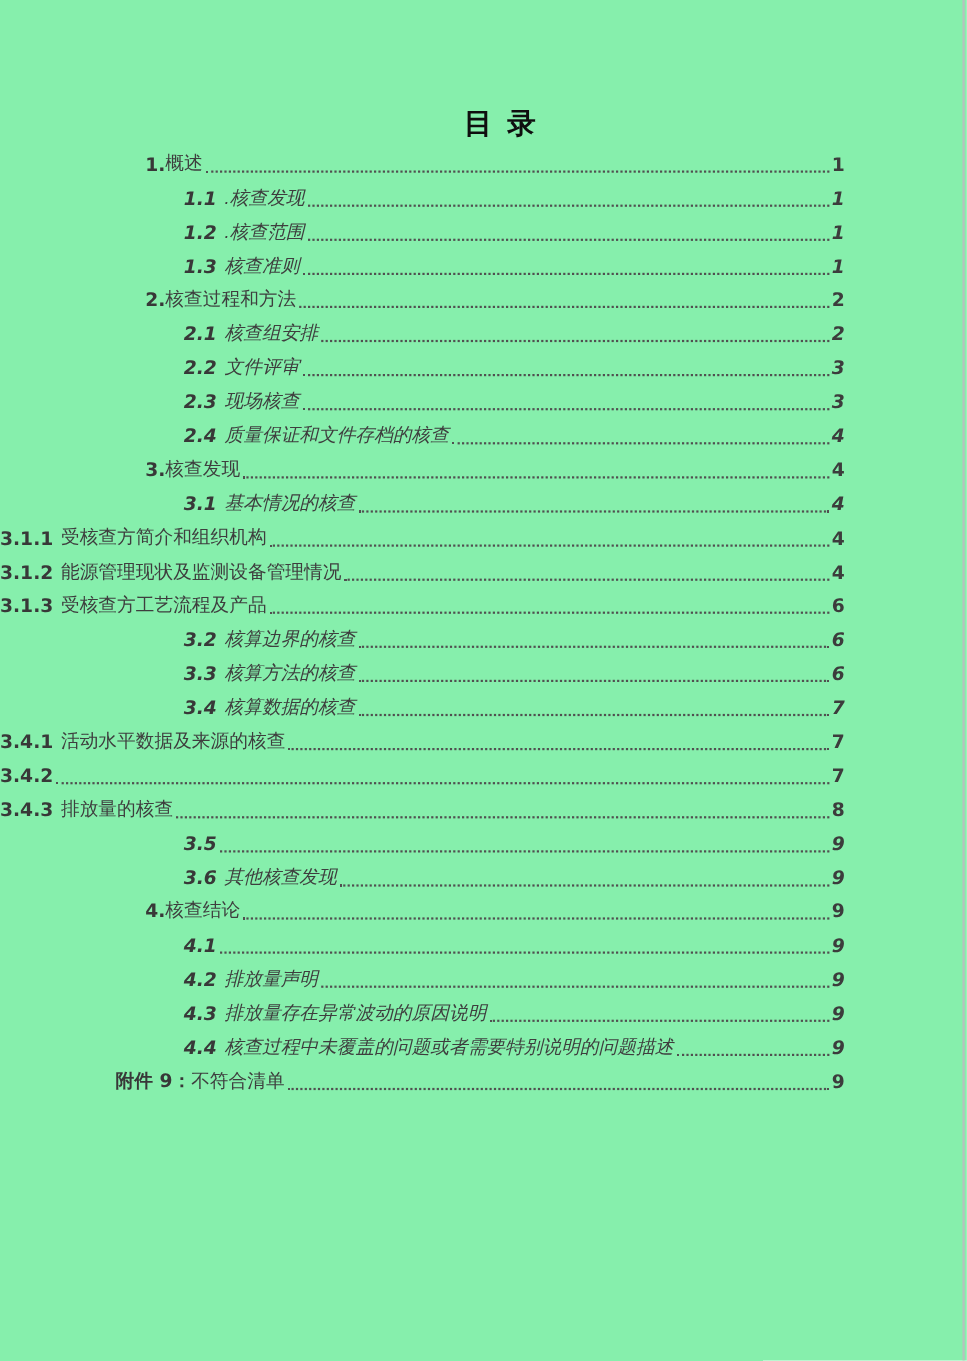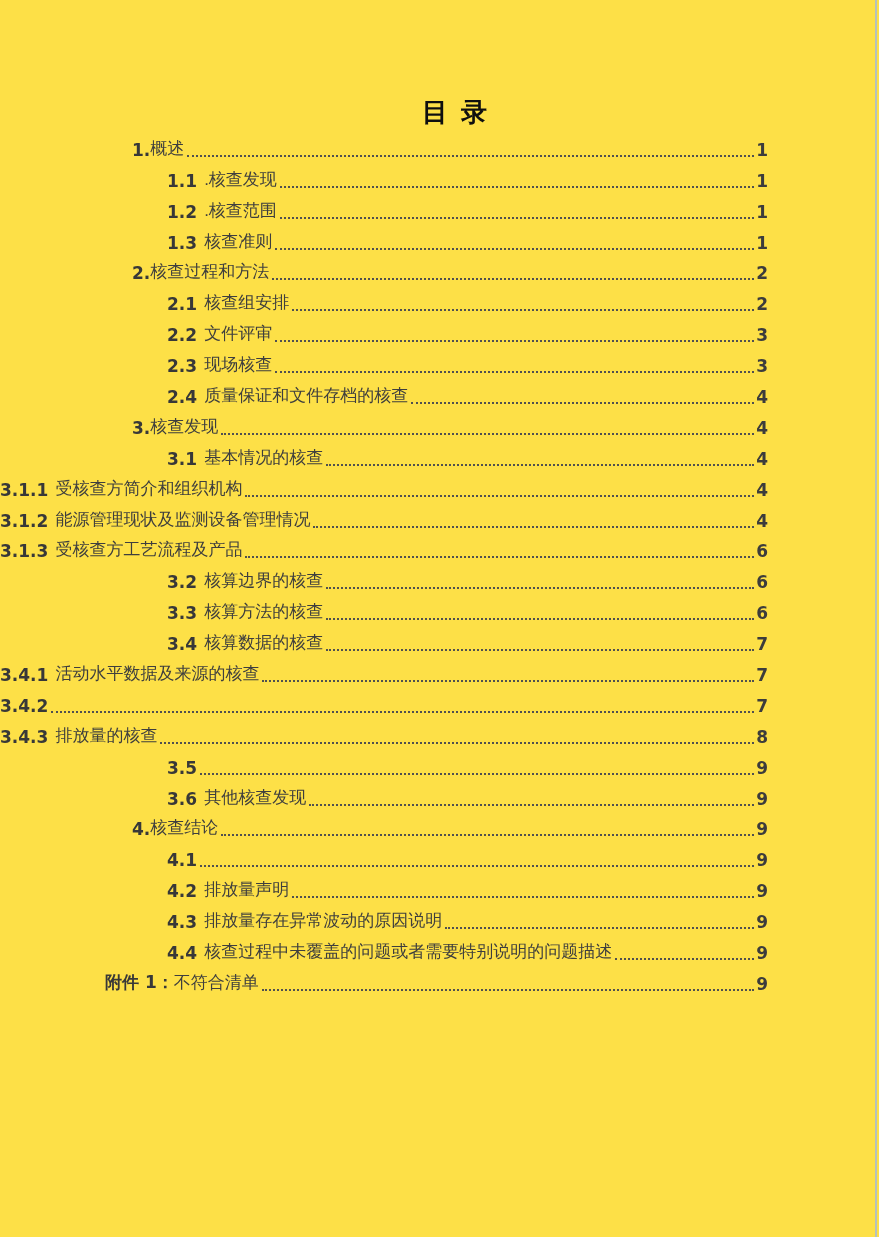--- a/index.html
+++ b/index.html
@@ -1,20 +1,20 @@
 <!DOCTYPE html>
 <html><head>
 <meta charset="utf-8">
 <style>
   html, body { margin: 0; padding: 0; background: #ffffff; }
   .page {
     position: relative;
     width: 879px;
     height: 1237px;
-    background: #fde047;
+    background: #86efac;
     overflow: hidden;
     font-family: "Liberation Sans", "DejaVu Sans", sans-serif;
   }
   .title {
     position: absolute;
     top: 95px;
     left: 132px;
     width: 648px;
     margin: 0;
     text-align: center;
@@ -34,21 +34,21 @@
     display: flex;
     align-items: flex-end;
     height: 30.9px;
     padding-bottom: 4px;
     box-sizing: border-box;
     color: #3e3e3e;
     font-size: 17px;
     white-space: pre;
   }
   .level-1   { padding-left: 132px; }
-  .level-2   { padding-left: 167px; }
+  .level-2   { padding-left: 167px; font-style: italic; }
   .level-3   { }
   .attachment{ padding-left: 105px; }
   .toc-num {
     font-weight: bold;
     color: #383838;
     font-family: "DejaVu Sans", "Liberation Sans", sans-serif;
   }
   .toc-text { color: #3e3e3e; }
   .toc-text.gap { margin-left: 7px; }
   .toc-leader {
@@ -230,20 +230,20 @@
     <span class="toc-leader"></span>
     <span class="toc-page">9</span>
   </div>
       <div class="toc-row level-2">
     <span class="toc-num">4.4</span>
     <span class="toc-text gap">核查过程中未覆盖的问题或者需要特别说明的问题描述</span>
     <span class="toc-leader"></span>
     <span class="toc-page">9</span>
   </div>
       <div class="toc-row attachment">
-    <span class="toc-num">附件 1：</span>
+    <span class="toc-num">附件 9：</span>
     <span class="toc-text">不符合清单</span>
     <span class="toc-leader"></span>
     <span class="toc-page">9</span>
   </div>
     </div>
   <div class="edge-line"></div>
 </div>
 
 </body></html>

